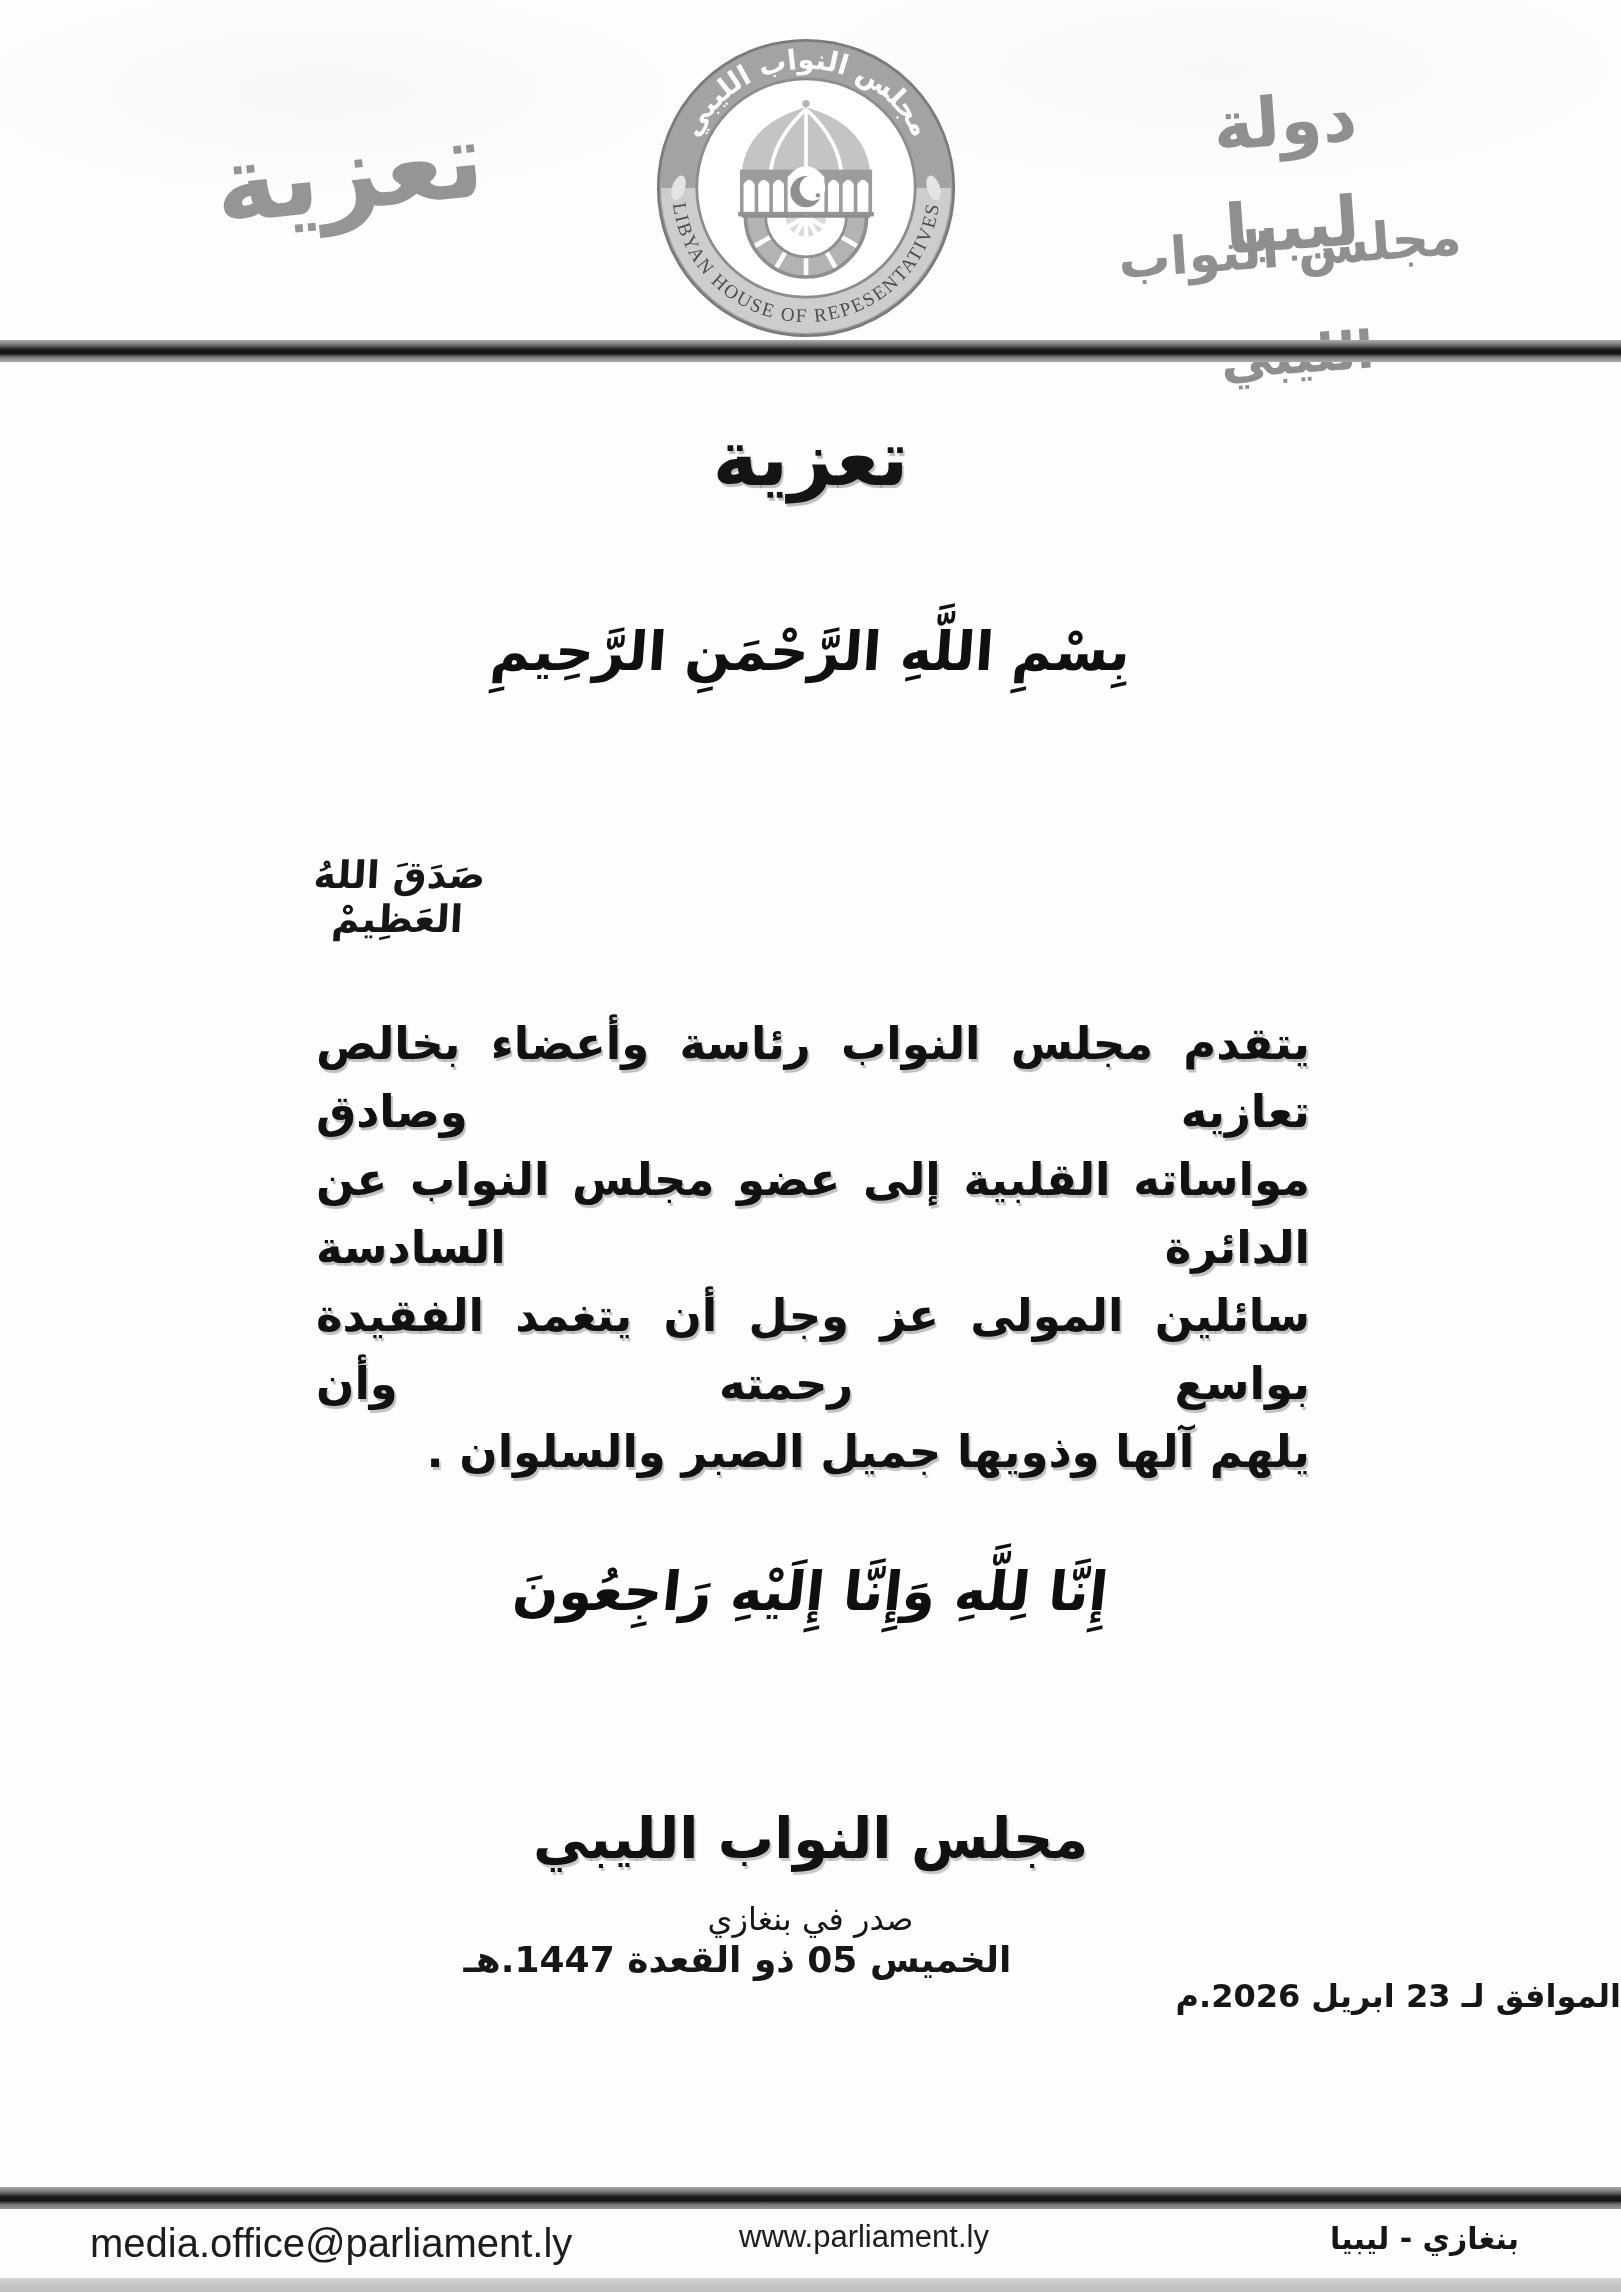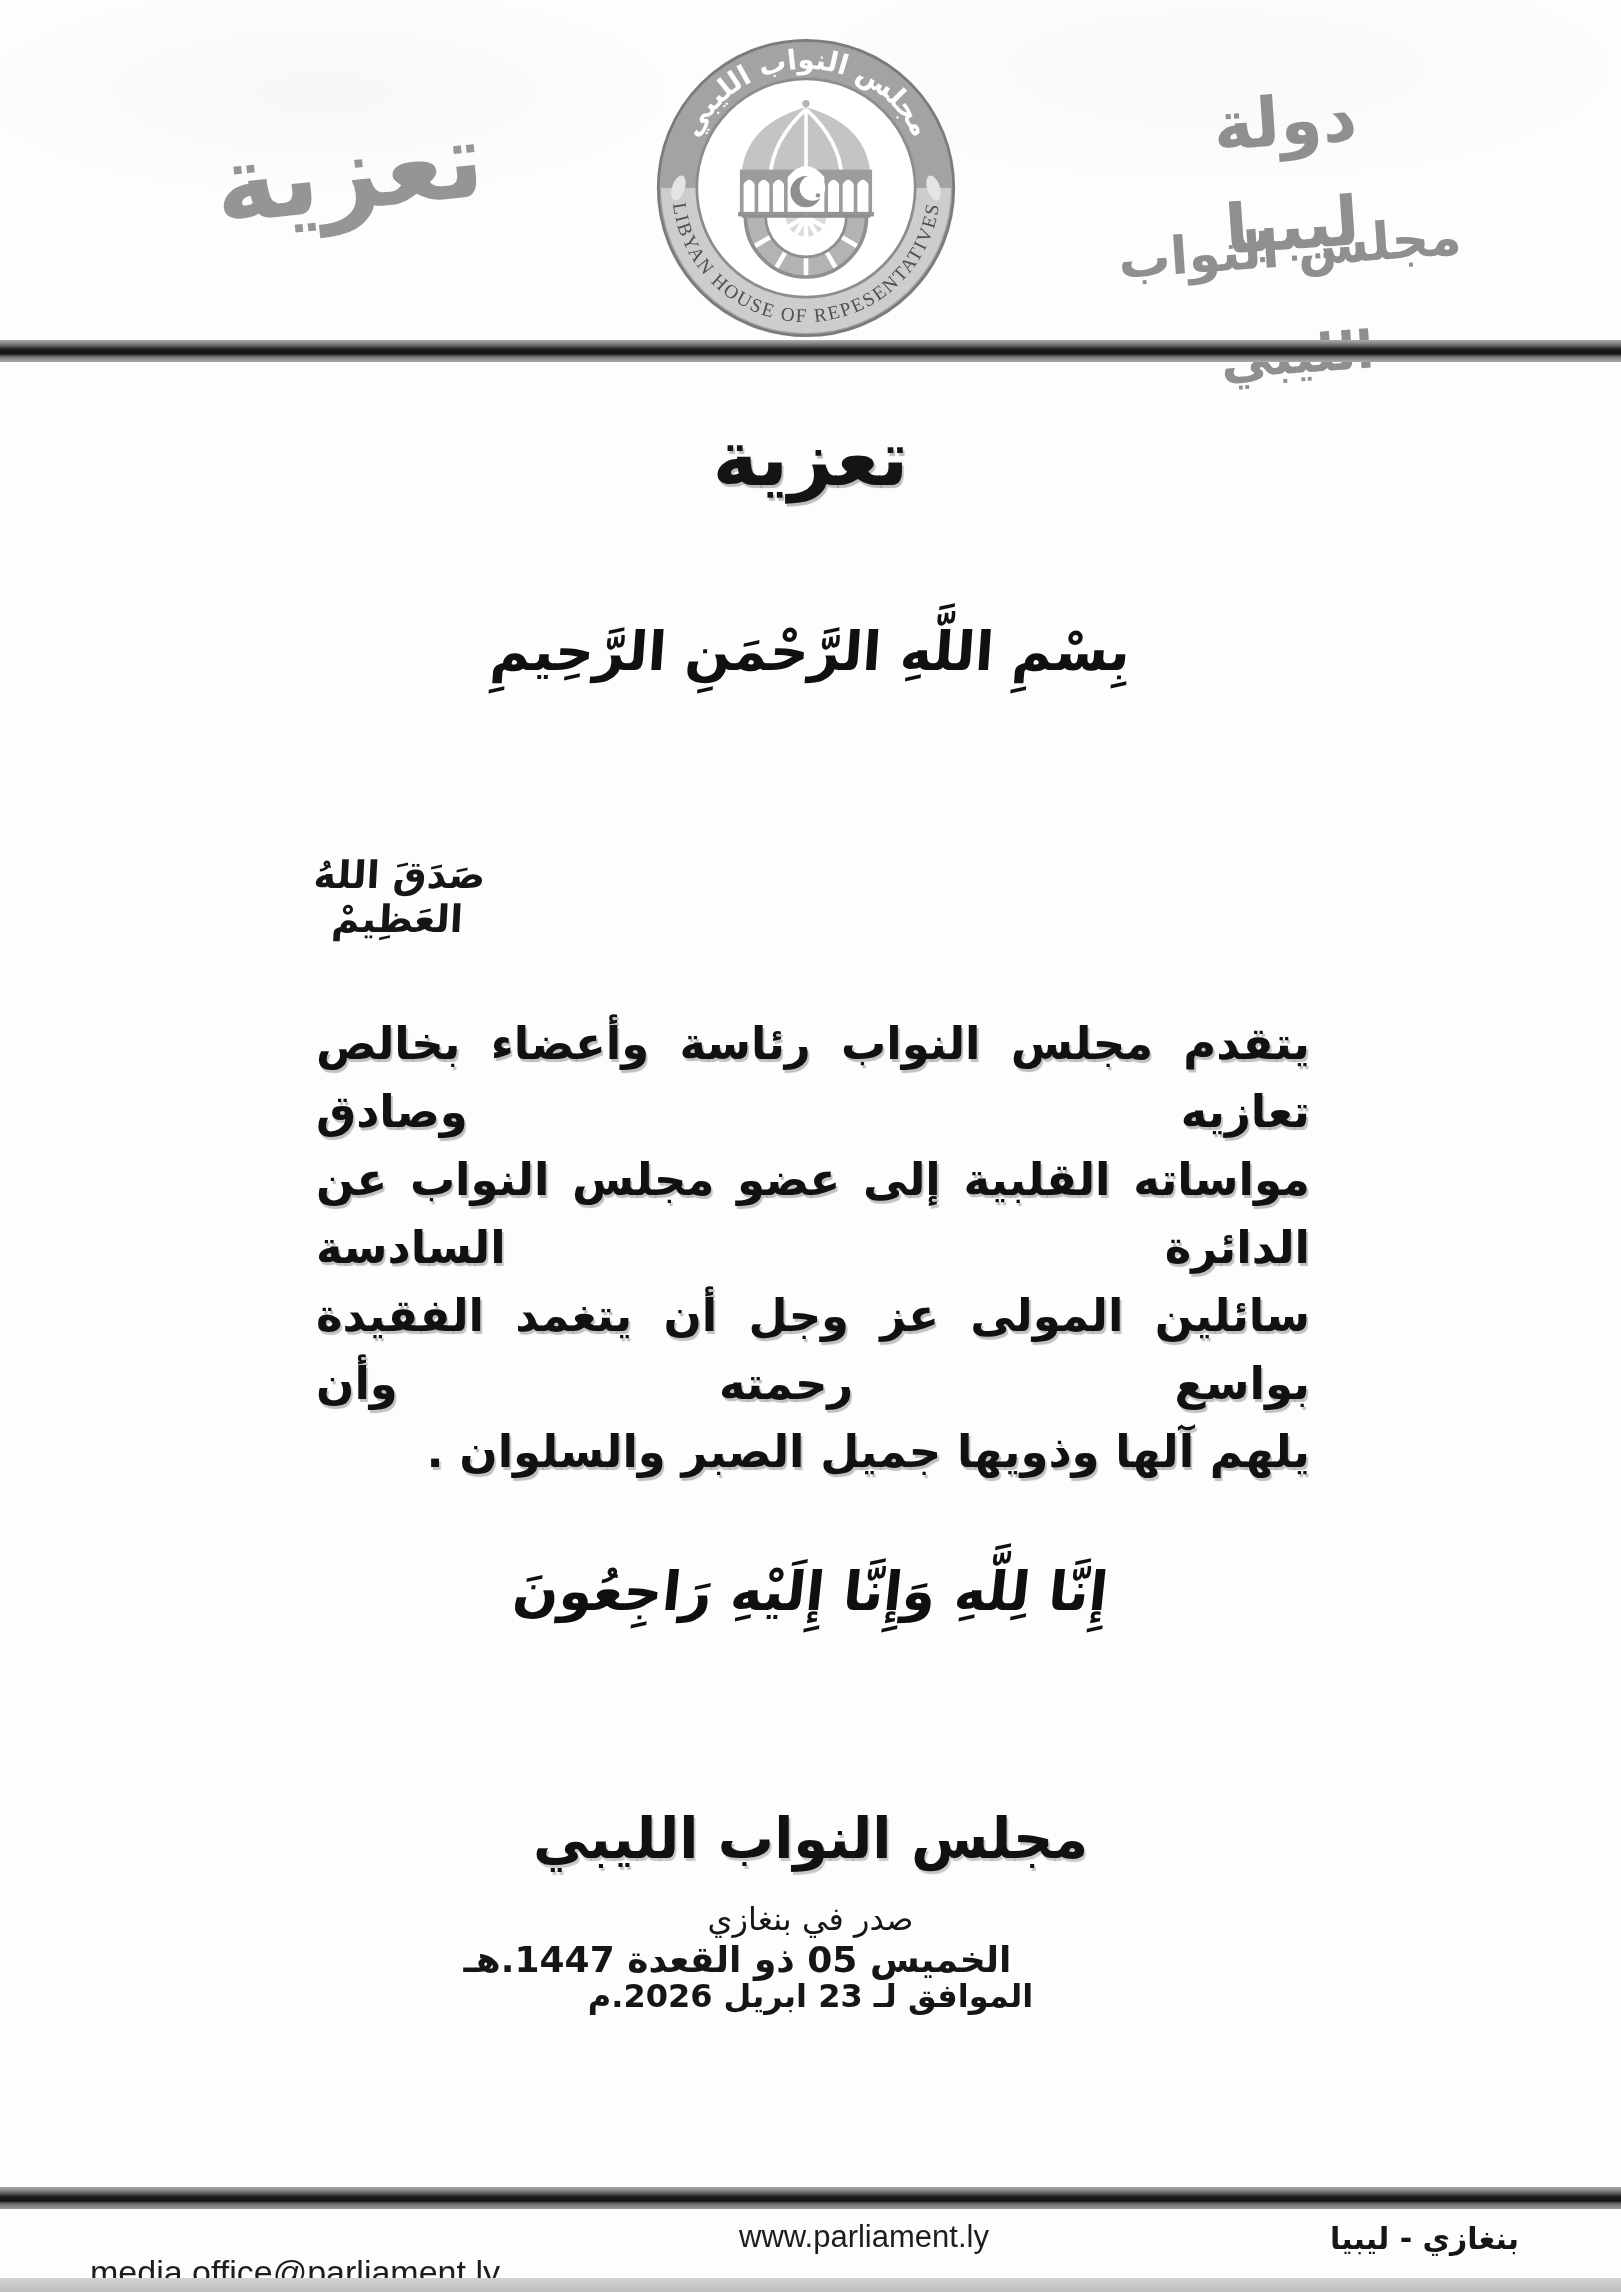--- a/index.html
+++ b/index.html
@@ -86,31 +86,31 @@
   }
 
   
   .sig-org{
     left:0;top:1806px;width:1621px;
     text-align:center;font-size:56px;font-weight:bold;color:#111;
     text-shadow:1.8px 2.7px 0.9px rgba(80,80,80,0.3);
   }
   .sig-issued{left:0;top:1900px;width:1621px;text-align:center;direction:rtl;font-size:32px;font-weight:normal;color:#161616;}
   .sig-hijri {left:0;top:1939px;width:1475px;text-align:center;direction:rtl;font-size:36px;font-weight:bold;color:#161616;}
-  .sig-greg  {left:0;top:1977px;width:1621px;text-align:center;direction:rtl;font-size:32px;font-weight:bold;color:#161616;}
+  .sig-greg  {left:0;top:1977px;width:1621px;direction:rtl;font-size:32px;font-weight:bold;color:#161616;}
 
   
   .footer-bar{
     left:0;top:2187px;width:1621px;height:21.5px;
     background:linear-gradient(180deg,#a9a9a9 0%,#8c8c8c 14%,#575757 30%,#1b1b1b 44%,#141414 62%,#6f6f6f 78%,#989898 100%);
   }
   .footer-email{
     left:90px;top:2221px;width:466px;
     font-family:"Liberation Sans", sans-serif;
-    font-size:34px;color:#1d1d1d;margin-top:32px;
+    font-size:40px;color:#1d1d1d;
   }
   .footer-web{
     left:676px;top:2219px;width:376px;text-align:center;
     font-family:"Liberation Sans", sans-serif;
     font-size:31px;color:#1d1d1d;
   }
   .footer-loc{
     left:1317px;top:2221px;width:215px;text-align:center;
     direction:rtl;font-size:30px;font-weight:bold;color:#161616;
     letter-spacing:1.8px;

